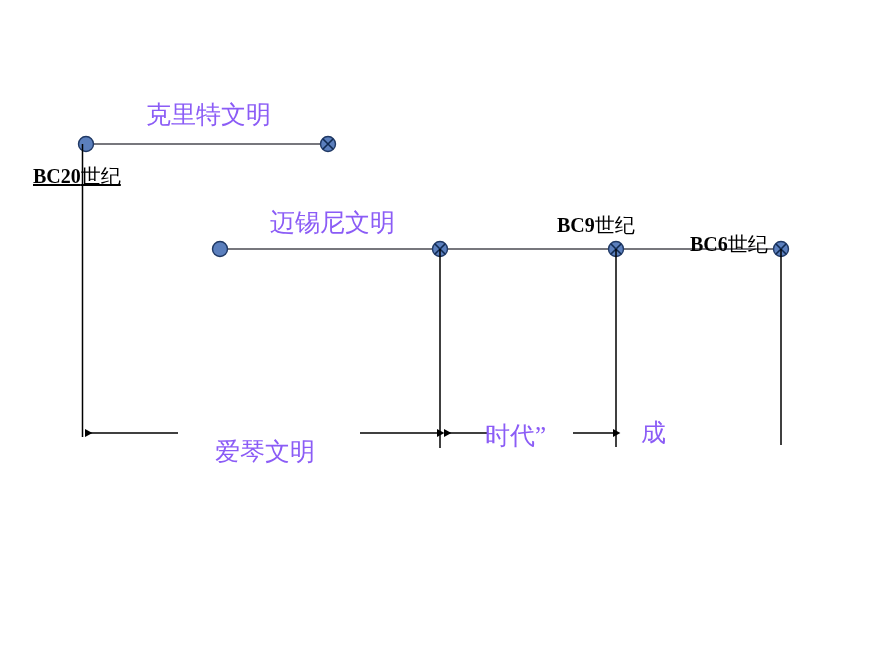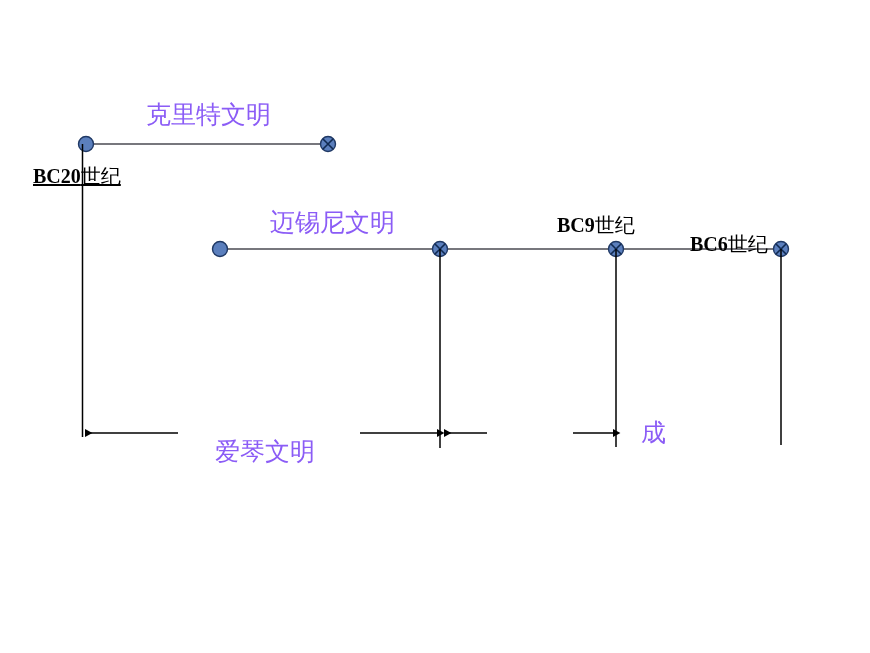--- a/index.html
+++ b/index.html
@@ -119,17 +119,18 @@
   <span class="bc">BC9</span><span class="cn">世纪</span>
 </div>
 
 <div class="lbl century" style="left:690px; top:208px;margin-top:24px;">
   <span class="bc">BC6</span><span class="cn">世纪</span>
 </div>
 
 <div class="lbl era" style="left:215px; top:436px;">爱琴文明</div>
 
 <div class="lbl era era-stack" style="left:485px; top:418px;">
+  <div>时代”</div>
 </div>
 
 <div class="lbl era era-stack" style="left:641px; top:415px;">
   <div>成</div>
 </div>
 
 </body></html>

